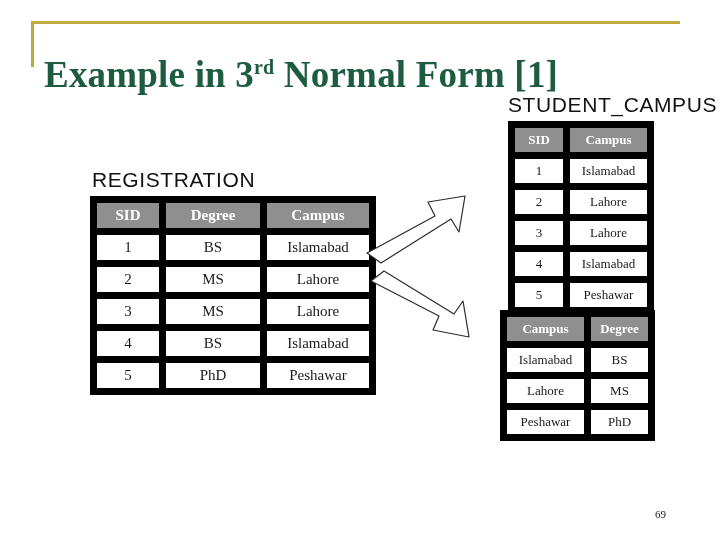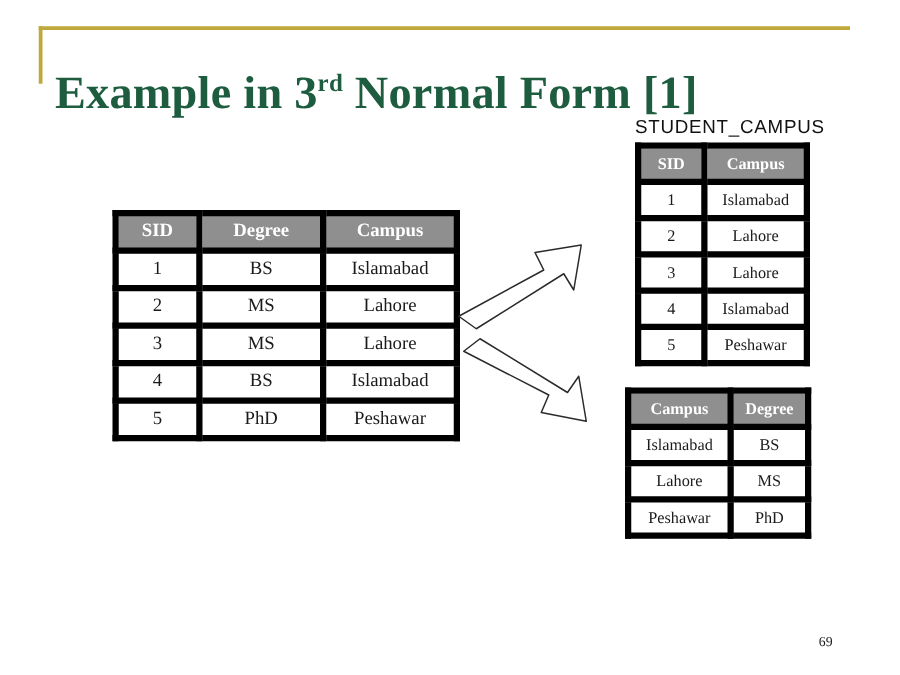--- a/index.html
+++ b/index.html
@@ -58,35 +58,35 @@
     font-family: "Liberation Serif", serif;
     font-size: 11px;
     color: #1a1a1a;
   }
 
   
   .tbl-block { position: absolute; }
 
   .tbl-caption {
     font-family: "Liberation Sans", sans-serif;
-    font-size: 15px;
+    font-size: 21px;
     color: #121212;
     letter-spacing: 0.6px;
     white-space: nowrap;
     margin-bottom: 4px;
   }
 
   table.dtable {
     border-collapse: collapse;
     background: #ffffff;
     table-layout: fixed;
   }
   table.dtable th,
   table.dtable td {
-    border: 5px solid #000000;
+    border: 7px solid #000000;
     font-family: "Liberation Serif", serif;
     text-align: center;
     padding: 0;
     overflow: hidden;
     white-space: nowrap;
   }
   table.dtable th {
     background: #8f8f8f;
     color: #ffffff;
     font-weight: bold;
@@ -146,20 +146,21 @@
 <body>
 
 <div class="slide">
 
   <div class="rule-top"></div>
   <div class="rule-left"></div>
 
   <h1 class="slide-title"><span>Example in 3</span><sup>rd</sup><span> Normal Form [1]</span></h1>
 
   <div class="tbl-block" id="registration-block">
+    <div class="tbl-caption">REGISTRATION</div>
     <table class="dtable" id="registration-table">
       <thead>
         <tr>
           <th class="c-sid">SID</th>
           <th class="c-degree">Degree</th>
           <th class="c-campus">Campus</th>
         </tr>
       </thead>
       <tbody>
         <tr>

